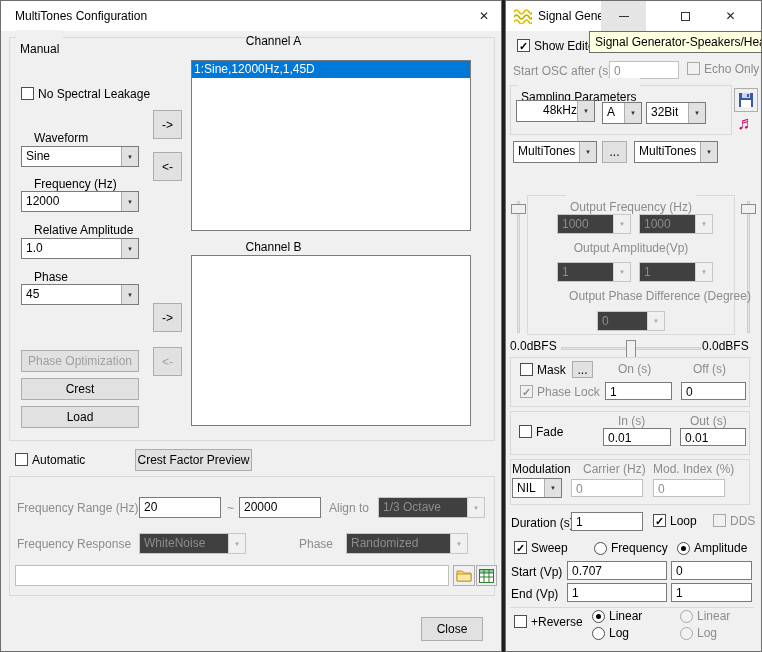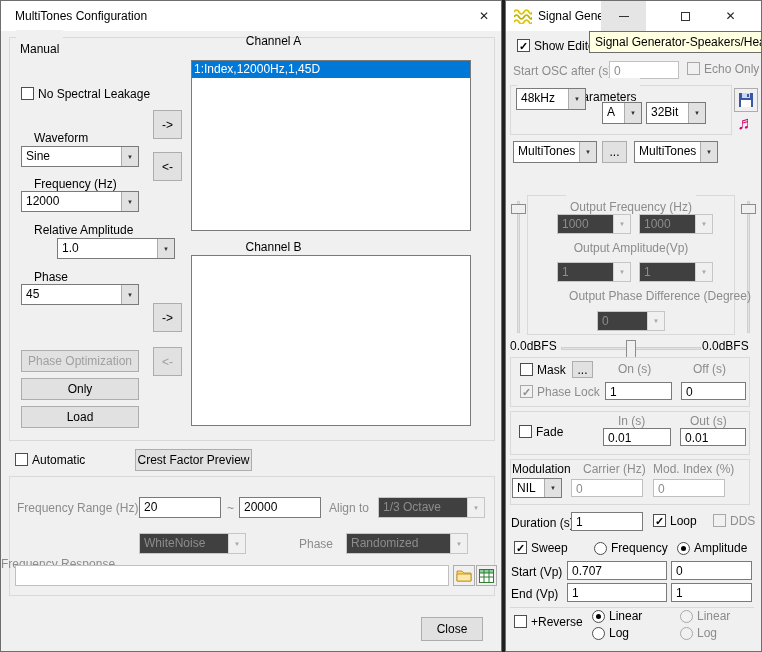--- a/index.html
+++ b/index.html
@@ -69,84 +69,84 @@
   <div class="win-btn" style="left:466px; width:34px;">
       <span>✕</span>
     </div>
 
   <div class="group" style="left:8px; top:36px; width:486px; height:404px;">
     <span class="group-label" style="left:6px;">Manual</span>
   </div>
 
   <div class="lbl" style="left:190px; top:33px; width:165px; text-align:center;">Channel A</div>
   <div class="listbox" style="left:190px; top:59px; width:280px; height:171px;">
-    <div class="list-item selected">1:Index,12000Hz,1,45D</div>
+    <div class="list-item selected">1:Sine,12000Hz,1,45D</div>
   </div>
 
   <div class="cb" style="left:20px; top:86px;">
     <span class="cb-box"></span>
     <span>No Spectral Leakage</span>
   </div>
 
   <div class="lbl" style="left:33px; top:130px;">Waveform</div>
   <div class="combo" style="left:20px; top:145px; width:118px; height:21px;">
     <span class="val">Sine</span>
     <span class="arrow">▼</span>
   </div>
 
   <div class="lbl" style="left:33px; top:176px;">Frequency (Hz)</div>
   <div class="combo" style="left:20px; top:190px; width:118px; height:21px;">
     <span class="val">12000</span>
     <span class="arrow">▼</span>
   </div>
 
   <div class="lbl" style="left:33px; top:222px;">Relative Amplitude</div>
-  <div class="combo" style="left:20px; top:237px; width:118px; height:21px;margin-left:36px;">
+  <div class="combo" style="left:20px; top:237px; width:118px; height:21px;">
     <span class="val">1.0</span>
     <span class="arrow">▼</span>
   </div>
 
   <div class="lbl" style="left:33px; top:269px;">Phase</div>
   <div class="combo" style="left:20px; top:283px; width:118px; height:21px;">
     <span class="val">45</span>
     <span class="arrow">▼</span>
   </div>
 
   <div class="btn" style="left:152px; top:109px; width:29px; height:29px;">-&gt;</div>
   <div class="btn" style="left:152px; top:151px; width:29px; height:29px;">&lt;-</div>
 
   <div class="lbl" style="left:190px; top:239px; width:165px; text-align:center;">Channel B</div>
   <div class="listbox" style="left:190px; top:254px; width:280px; height:171px;"></div>
 
   <div class="btn" style="left:152px; top:302px; width:29px; height:29px;">-&gt;</div>
   <div class="btn disabled" style="left:152px; top:346px; width:29px; height:29px;">&lt;-</div>
 
   <div class="btn disabled" style="left:20px; top:349px; width:118px; height:22px;">Phase Optimization</div>
-  <div class="btn" style="left:20px; top:377px; width:118px; height:22px;">Only</div>
+  <div class="btn" style="left:20px; top:377px; width:118px; height:22px;">Crest</div>
   <div class="btn" style="left:20px; top:405px; width:118px; height:22px;">Load</div>
 
   <div class="cb" style="left:14px; top:452px;">
     <span class="cb-box"></span>
     <span>Automatic</span>
   </div>
   <div class="btn" style="left:134px; top:448px; width:117px; height:22px;">Crest Factor Preview</div>
 
   <div class="group" style="left:8px; top:475px; width:486px; height:120px;"></div>
 
   <div class="lbl disabled-text" style="left:16px; top:500px;">Frequency Range (Hz)</div>
   <div class="tb" style="left:138px; top:496px; width:82px; height:21px;">20</div>
   <div class="lbl disabled-text" style="left:226px; top:500px;">~</div>
   <div class="tb" style="left:238px; top:496px; width:82px; height:21px;">20000</div>
   <div class="lbl disabled-text" style="left:328px; top:500px;">Align to</div>
   <div class="combo disabled" style="left:377px; top:496px; width:107px; height:21px;">
     <span class="val">1/3 Octave</span>
     <span class="arrow">▼</span>
   </div>
 
-  <div class="lbl disabled-text" style="left:0; top:536px;margin-top:20px;">Frequency Response</div>
+  <div class="lbl disabled-text" style="left:16px; top:536px;">Frequency Response</div>
   <div class="combo disabled" style="left:138px; top:532px; width:107px; height:21px;">
     <span class="val">WhiteNoise</span>
     <span class="arrow">▼</span>
   </div>
   <div class="lbl disabled-text" style="left:298px; top:536px;">Phase</div>
   <div class="combo disabled" style="left:345px; top:532px; width:122px; height:21px;">
     <span class="val">Randomized</span>
     <span class="arrow">▼</span>
   </div>
 
@@ -206,21 +206,21 @@
   <div class="lbl disabled-text" style="left:7px; top:63px;">Start OSC after (s)</div>
   <div class="tb disabled" style="left:103px; top:60px; width:70px; height:18px;">0</div>
   <div class="cb disabled" style="left:181px; top:61px;">
     <span class="cb-box"></span>
     <span>Echo Only</span>
   </div>
 
   <div class="group" style="left:4px; top:84px; width:222px; height:50px;">
     <span class="group-label" style="left:6px;">Sampling Parameters</span>
   </div>
-  <div class="combo" style="left:10px; top:87px; width:70px; height:22px;">
+  <div class="combo" style="left:10px; top:99px; width:79px; height:22px;text-align:right;">
     <span class="val">48kHz</span>
     <span class="arrow">▼</span>
   </div>
   <div class="combo" style="left:96px; top:101px; width:40px; height:22px;">
     <span class="val">A</span>
     <span class="arrow">▼</span>
   </div>
   <div class="combo" style="left:140px; top:101px; width:60px; height:22px;">
     <span class="val">32Bit</span>
     <span class="arrow">▼</span>

